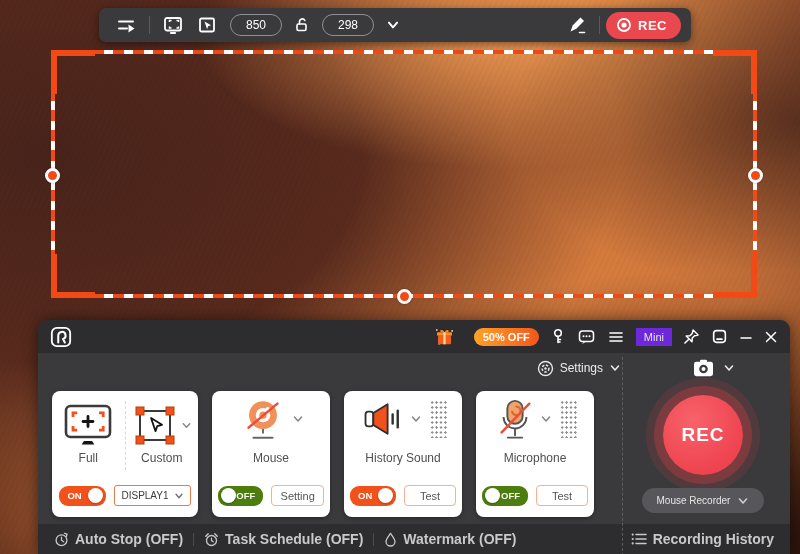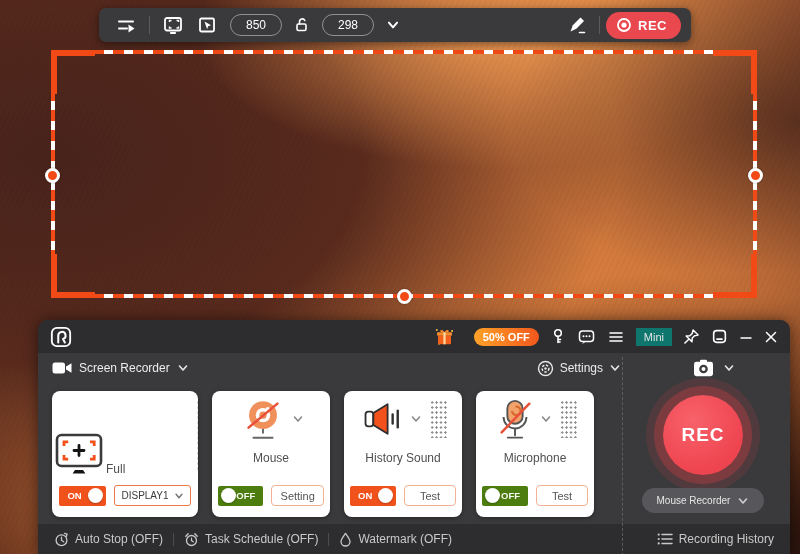--- a/index.html
+++ b/index.html
@@ -50,49 +50,49 @@
   
   .app { position:absolute; left:38px; top:320px; width:752px; height:234px; z-index:7;
     background:#3a3a3c; border-radius:10px 10px 0 0; box-shadow:0 0 14px rgba(0,0,0,.5); }
 
   .titlebar { height:33px; background:#2d2d2f; border-radius:10px 10px 0 0;
     display:flex; align-items:center; padding:0 12px; gap:9px; }
   .title-text { color:#e9e9e9; font-size:12.5px; margin-left:2px; }
   .tb-right { margin-left:auto; display:flex; align-items:center; gap:11px; }
   .discount { background:linear-gradient(90deg,#ffa228,#f2571d); color:#fff; font-size:11px;
     font-weight:bold; padding:3px 9px; border-radius:11px; white-space:nowrap;margin-left:8px; }
-  .mini-btn { background:#0f766e; color:#e3e3e3; font-size:11px; padding:3px 8px; border-radius:0; }
+  .mini-btn { background:#6d28d9; color:#e3e3e3; font-size:11px; padding:3px 8px; border-radius:0; }
   .win-icon { display:flex; align-items:center; cursor:pointer; }
 
   .menurow { height:30px; display:flex; align-items:center; padding:0 14px; position:relative; }
   .menu-left { display:flex; align-items:center; gap:7px; }
   .menu-label { color:#ececec; font-size:12px; }
   .menu-settings { margin-left:auto; margin-right:155px; display:flex; align-items:center; gap:6px; }
 
   .content { position:relative; height:141px; }
   .vdash-long { position:absolute; left:584px; top:-26px; height:204px; border-left:1px dashed #62626             5; opacity:.9; }
   .vdash-long { border-left:1px dashed #626265; }
   .snapshot { position:absolute; top:-24px; right:55px; display:flex; align-items:center; gap:9px; }
 
   .cards { position:absolute; left:14px; top:8px; display:flex; gap:14px; }
   .card { background:#fff; border-radius:8px; height:126px; display:flex; flex-direction:column;
     box-shadow:0 1px 4px rgba(0,0,0,.35); }
   .card-wide { width:146px; }
   .card-sm { width:118px; }
   .split { flex:1; display:flex; }
-  .half { flex:1; display:flex; flex-direction:row; align-items:flex-end; justify-content:flex-start; padding-top:12px; position:relative; }
+  .half { flex:1; display:flex; flex-direction:column; align-items:center; justify-content:flex-start; padding-top:12px; position:relative; }
   .half-div { width:0; border-left:1px dashed #d8d8d8; margin:10px 0 6px; }
   .icon-row { height:56px; display:flex; align-items:center; justify-content:center; gap:4px; }
   .card-label { text-align:center; font-size:12px; color:#4f4f4f; margin-top:4px; }
   .card-bottom { display:flex; align-items:center; justify-content:center; gap:8px; padding:9px 6px 11px; margin-top:auto; }
   .dotgrid { width:17px; height:38px; margin-left:4px;
     background-image:radial-gradient(circle,#8d8d8d 1.05px,transparent 1.35px);
     background-size:4.4px 5px; }
 
-  .toggle { width:47px; height:20px; border-radius:2px; display:flex; align-items:center; cursor:pointer; }
+  .toggle { width:47px; height:20px; border-radius:9px; display:flex; align-items:center; cursor:pointer; }
   .toggle .knob { width:15px; height:15px; border-radius:50%; background:#fff; box-shadow:0 1px 2px rgba(0,0,0,.25); }
   .toggle .t-label { font-size:9.5px; font-weight:bold; color:#fff; }
   .toggle.on { background:#f1511b; justify-content:space-between; padding:0 3px 0 8px; }
   .toggle.off { background:#4d7c0f; justify-content:space-between; padding:0 8px 0 3px; }
   .toggle.off .t-label { color:rgba(255,255,255,.95); }
 
   .mini-select { height:21px; border:1.5px solid #ea7a45; border-radius:3px; background:#fff;
     display:flex; align-items:center; gap:5px; padding:0 6px; cursor:pointer; }
   .mini-select span { font-size:10px; font-weight:normal; color:#3a3a3a; }
   .card-btn { height:21px; min-width:52px; border:1.5px solid #f3b193; border-radius:4px;
@@ -103,21 +103,21 @@
     background:radial-gradient(circle at 38% 32%, #f8626a, #ee4450 70%);
     box-shadow:0 0 0 9px rgba(224,62,70,.30), 0 0 0 17px rgba(224,62,70,.14);
     display:flex; align-items:center; justify-content:center; cursor:pointer; }
   .rec-big span { color:#fff; font-size:19px; font-weight:bold; letter-spacing:1px; }
   .mouse-rec { position:absolute; left:604px; top:105px; width:122px; height:25px; border-radius:13px;
     background:#57575b; display:flex; align-items:center; justify-content:center; gap:7px; cursor:pointer; }
   .mouse-rec span { color:#e6e6e6; font-size:10px; }
 
   .statusbar { height:30px; background:#2d2d2f; display:flex; align-items:center; padding:0 16px; gap:10px; }
   .sb-item { display:flex; align-items:center; gap:6px; cursor:pointer; }
-  .sb-item span { color:#c9c9c9; font-size:12px; }
+  .sb-item span { color:#c9c9c9; font-size:14px;font-weight:bold; }
   .sb-div { width:1px; height:13px; background:#4c4c4f; }
   .sb-right { margin-left:auto; }
 </style>
 </head>
 <body>
 
 <div class="screen">
   <div class="bg"></div>
 
   <div class="sel-edge h" style="left:53px; top:50px; width:702px;"></div>
@@ -247,30 +247,20 @@
         </span>
         <span class="win-icon">
           <svg width="14" height="14" viewBox="0 0 14 14">
               <path d="M2.5 2.5l9 9M11.5 2.5l-9 9" stroke="#fff" stroke-width="1.5" stroke-linecap="round"></path>
             </svg>
         </span>
       </div>
     </div>
 
     <div class="menurow">
-      <div class="menu-left">
-        <svg width="20" height="16" viewBox="0 0 20 16">
-            <rect x="0.5" y="2.5" width="12.5" height="11" rx="2.5" fill="#fff"></rect>
-            <path d="M14 6.5L19.5 3.2v9.6L14 9.5z" fill="#fff"></path>
-          </svg>
-        <span class="menu-label">Screen Recorder</span>
-        <svg width="12" height="12" viewBox="0 0 12 12">
-            <path d="M2.5 4l3.5 4 3.5-4" fill="none" stroke="#e8e8e8" stroke-width="1.6" stroke-linecap="round" stroke-linejoin="round"></path>
-          </svg>
-      </div>
       <div class="menu-settings">
         <svg width="17" height="17" viewBox="0 0 17 17">
             <circle cx="8.5" cy="8.5" r="7" fill="none" stroke="#e8e8e8" stroke-width="1.4"></circle>
             <circle cx="8.5" cy="8.5" r="3.4" fill="none" stroke="#e8e8e8" stroke-width="1.5" stroke-dasharray="2.4 1.6"></circle>
             <circle cx="8.5" cy="8.5" r="1.2" fill="#e8e8e8"></circle>
           </svg>
         <span class="menu-label">Settings</span>
         <svg width="12" height="12" viewBox="0 0 12 12">
             <path d="M2.5 4l3.5 4 3.5-4" fill="none" stroke="#e8e8e8" stroke-width="1.6" stroke-linecap="round" stroke-linejoin="round"></path>
           </svg>
@@ -299,20 +289,36 @@
             <div class="half">
               <svg width="54" height="44" viewBox="0 0 54 44">
                 <rect x="5" y="3" width="44" height="31" rx="4.5" fill="none" stroke="#3a3a3a" stroke-width="2.6"></rect>
                 <path d="M12 14v-4.2h4.2M38 9.8h4.2V14M42.2 23v4.2H38M16.2 27.2H12V23" fill="none" stroke="#f2511b" stroke-width="2.8"></path>
                 <path d="M27 13.5v10M22 18.5h10" stroke="#141414" stroke-width="2.8" stroke-linecap="round"></path>
                 <path d="M23 38h8l2.4 3.4H20.6z" fill="#141414"></path>
               </svg>
               <div class="card-label">Full</div>
             </div>
             <div class="half-div"></div>
+            <div class="half">
+              <div style="display:flex; align-items:center; gap:3px;">
+                <svg width="46" height="44" viewBox="0 0 46 44">
+                  <rect x="8" y="8" width="30" height="29" fill="none" stroke="#3a3a3a" stroke-width="2"></rect>
+                  <rect x="4" y="4" width="8" height="8" fill="#f2511b" stroke="#b93c0d" stroke-width="1"></rect>
+                  <rect x="34" y="4" width="8" height="8" fill="#f2511b" stroke="#b93c0d" stroke-width="1"></rect>
+                  <rect x="4" y="33" width="8" height="8" fill="#f2511b" stroke="#b93c0d" stroke-width="1"></rect>
+                  <rect x="34" y="33" width="8" height="8" fill="#f2511b" stroke="#b93c0d" stroke-width="1"></rect>
+                  <path d="M19 15l11 6.8-4.8 1.4-1.7 4.9z" fill="#fff" stroke="#141414" stroke-width="1.8" stroke-linejoin="round"></path>
+                </svg>
+                <svg width="11" height="11" viewBox="0 0 12 12">
+                    <path d="M2.5 4l3.5 4 3.5-4" fill="none" stroke="#8a8a8a" stroke-width="1.6" stroke-linecap="round" stroke-linejoin="round"></path>
+                  </svg>
+              </div>
+              <div class="card-label">Custom</div>
+            </div>
           </div>
           <div class="card-bottom">
             <div class="toggle on">
               <span class="t-label">ON</span>
               <span class="knob"></span>
             </div>
             <div class="mini-select">
               <span>DISPLAY1</span>
               <svg width="10" height="10" viewBox="0 0 12 12">
                   <path d="M2.5 4l3.5 4 3.5-4" fill="none" stroke="#777" stroke-width="1.8" stroke-linecap="round" stroke-linejoin="round"></path>

